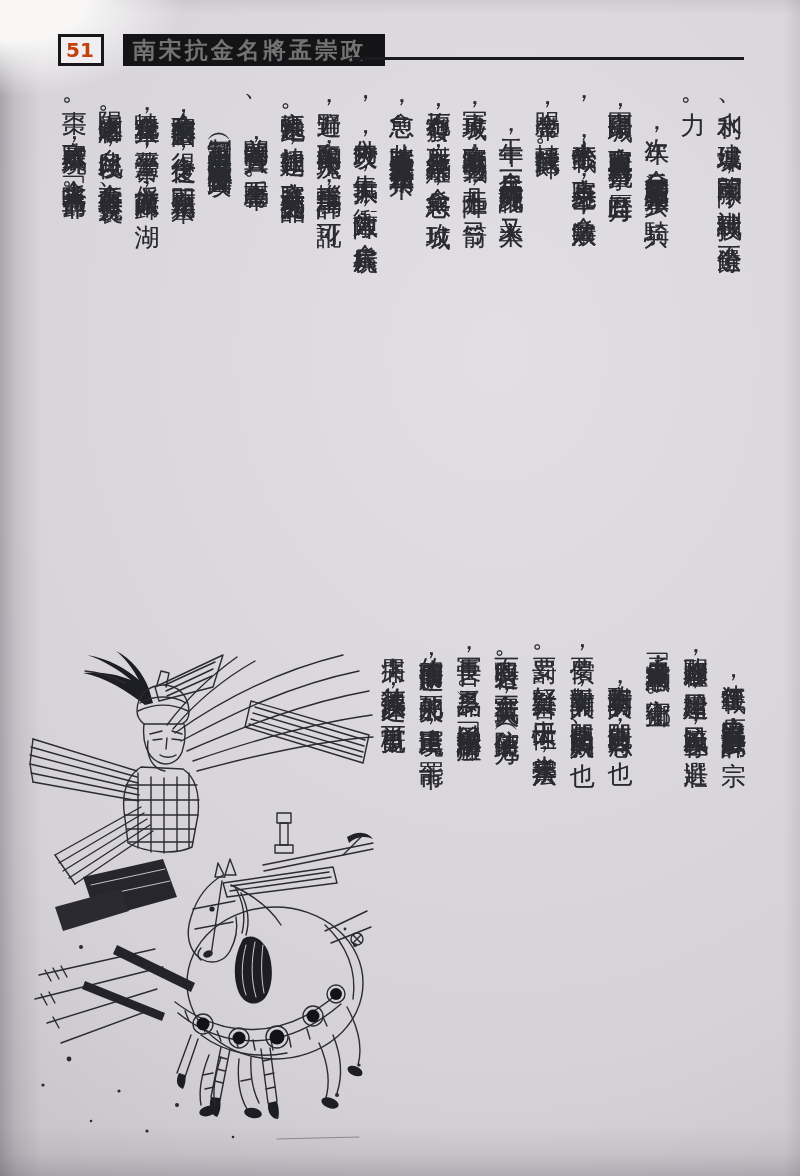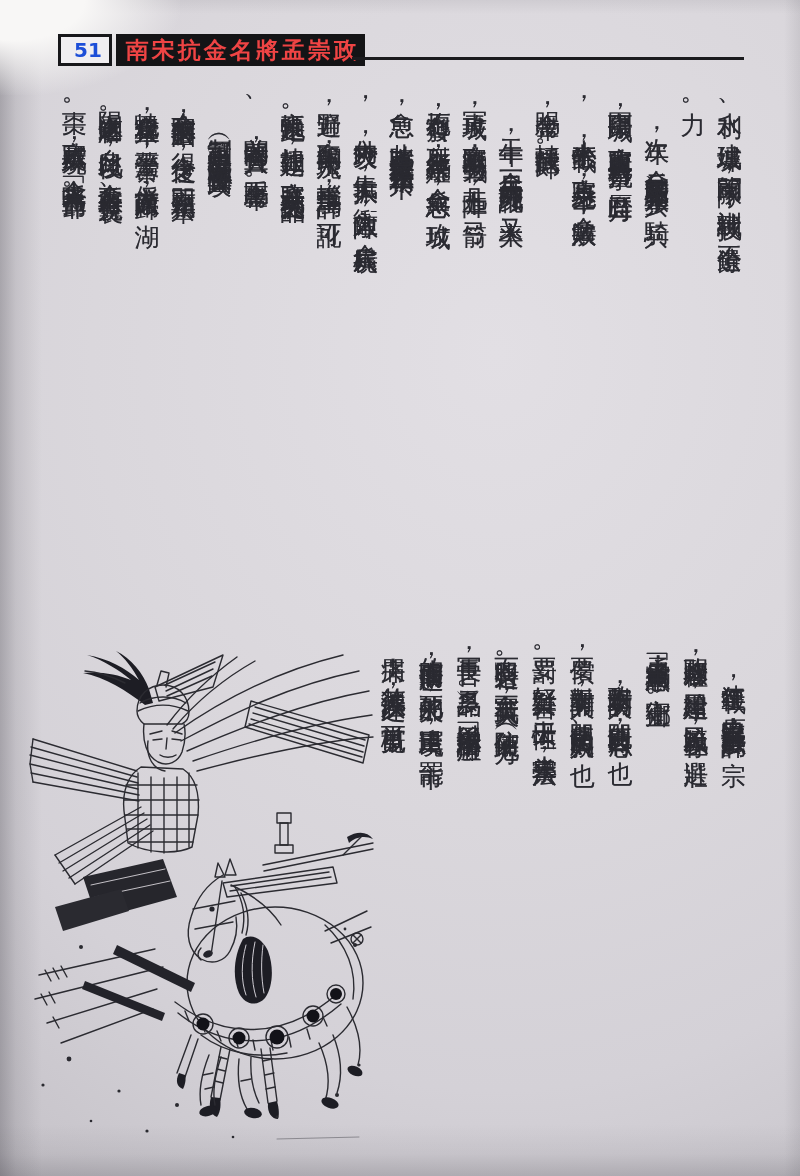--- a/index.html
+++ b/index.html
@@ -23,29 +23,29 @@
       linear-gradient(270deg, rgba(58,56,64,.10) 0px, rgba(58,56,64,0) 16px),
       linear-gradient(180deg, rgba(58,56,64,.08) 0px, rgba(58,56,64,0) 14px);
   }
   .corner-curl{
     position:absolute;top:0;left:0;width:180px;height:95px;pointer-events:none;
     background:radial-gradient(ellipse at 8% 0%, #f8f7f6 30%, rgba(248,247,246,0) 72%);
   }
   
   .header{position:absolute;top:34px;left:58px;display:flex;align-items:stretch;}
   .num-box{
-    border:3px solid #17171a;background:#f0eef1;color:#1d4ed8;
+    border:3px solid #17171a;background:#f0eef1;color:#c2410c;
     font-family:"DejaVu Sans","Liberation Sans",sans-serif;
-    font-weight:bold;font-size:20px;line-height:24px;padding:1px 7px 0 13px;
+    font-weight:bold;font-size:20px;line-height:24px;padding:1px 7px 0 5px;
   }
   .title-box{
-    background:#141416;color:#ef4444;
+    background:#141416;color:#737373;
     font-family:"DejaVu Sans","Liberation Sans",sans-serif;
     font-weight:bold;font-size:23px;line-height:29px;
-    letter-spacing:3px;padding:2px 5px 1px 10px;margin-left:4px;
+    letter-spacing:3px;padding:2px 18px 1px 10px;margin-left:19px;
   }
   .header-rule{position:absolute;top:57px;left:352px;width:392px;height:3px;background:#1b1b1e;}
   
   .vtext{
     position:absolute;
     writing-mode:vertical-rl;-webkit-writing-mode:vertical-rl;
     text-orientation:mixed;
     color:#2a2a31;
     text-shadow:0 0 .5px rgba(42,42,49,.55);
   }

